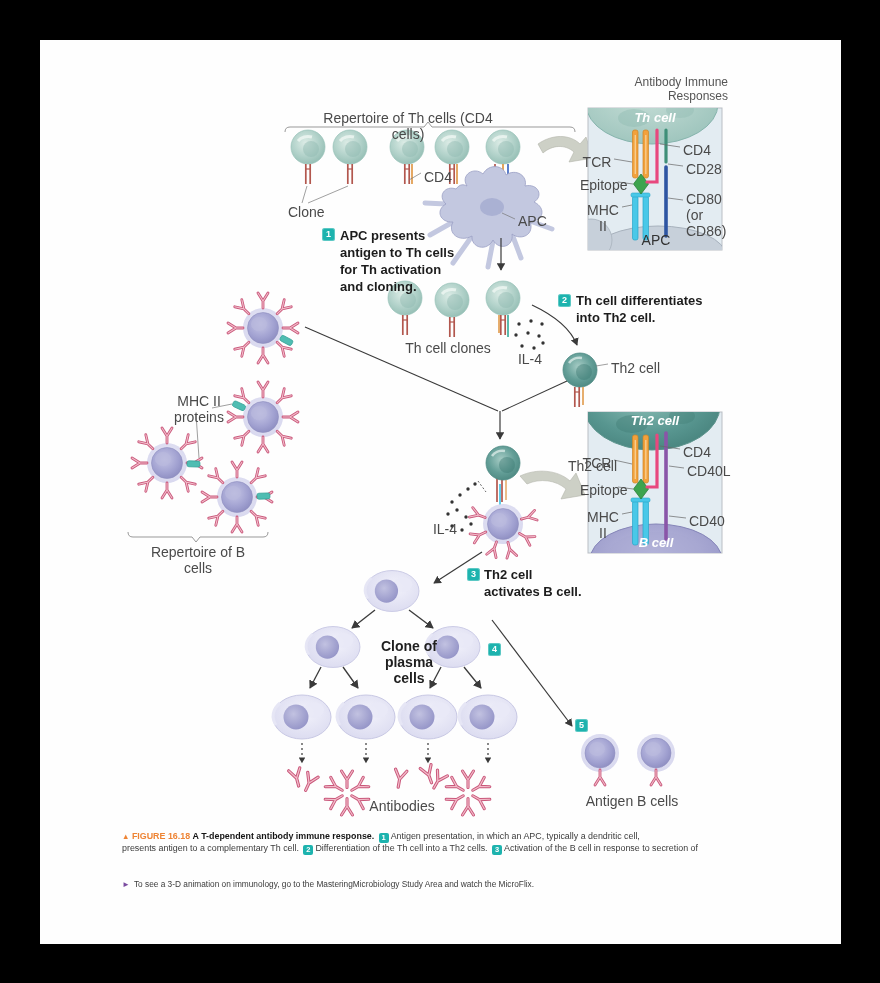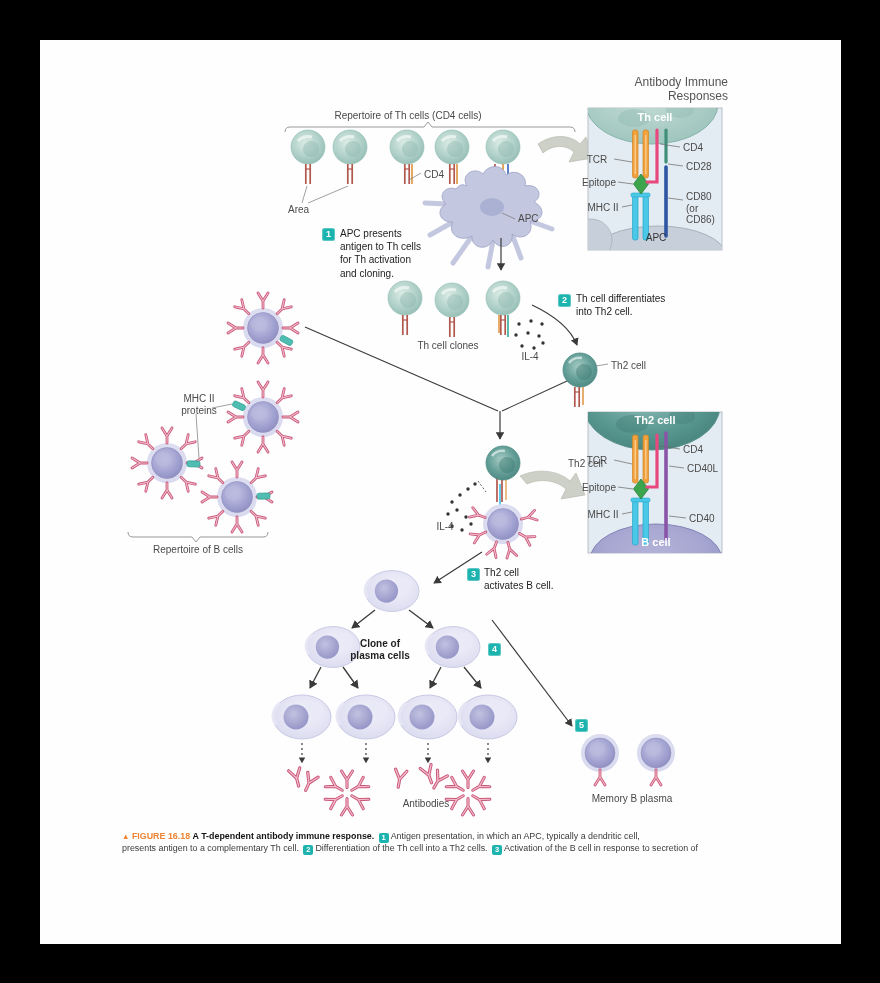--- a/index.html
+++ b/index.html
@@ -1,28 +1,28 @@
 <!DOCTYPE html>
 <html><head>
 <meta charset="utf-8">
 <style>
   html,body{margin:0;padding:0;}
   body{width:880px;height:983px;background:#000;position:relative;overflow:hidden;
        font-family:"Liberation Sans",sans-serif;}
   .page{position:absolute;left:40px;top:40px;width:801px;height:904px;background:#fefefe;}
   .page svg{position:absolute;left:0;top:0;}
-  .lab{position:absolute;font-size:10px;color:#4a4a4a;line-height:1.15;}
+  .lab{position:absolute;font-size:14px;color:#4a4a4a;line-height:1.15;}
   .c{text-align:center;} .r{text-align:center;}
   .pre{white-space:pre-line;}
   .bold{font-weight:bold;color:#1f1f1f;}
-  .step{position:absolute;font-size:10px;font-weight:normal;color:#1c1c1c;line-height:1.32;white-space:pre-line;}
+  .step{position:absolute;font-size:13px;font-weight:bold;color:#1c1c1c;line-height:1.32;white-space:pre-line;}
   .badge{position:absolute;width:13px;height:13px;background:#1db3ae;color:#fff;font-weight:bold;
          font-size:9px;line-height:13px;text-align:center;border-radius:2.5px;
          box-shadow:inset 0 0 0 1px rgba(255,255,255,.28);}
-  .whitet{color:#fff;font-weight:bold;font-size:11px;}
+  .whitet{color:#fff;font-weight:bold;font-size:13px;font-style:italic;}
   .running{position:absolute;left:543px;top:35px;width:145px;font-size:12px;color:#555;text-align:right;}
   .caption{position:absolute;left:82px;top:791px;width:680px;font-size:8.9px;color:#3b3b3b;line-height:1.32;}
   .caption .line{white-space:nowrap;}
   .figmark{color:#ee8434;font-size:7.5px;}
   .figlab{color:#ee8434;font-weight:bold;text-align:center;}
   .captitle{color:#141414;font-weight:bold;}
   .cbadge{display:inline-block;width:10px;height:10px;background:#1db3ae;color:#fff;font-size:7.5px;
           font-weight:bold;line-height:10px;text-align:center;border-radius:2px;margin:0 2px;vertical-align:-1px;}
   .note{position:absolute;left:82px;top:839px;font-size:8.3px;color:#3b3b3b;}
   .notemark{color:#7a4ba0;font-size:8px;margin-right:4px;}
@@ -404,21 +404,21 @@
         <path d="M640,409 L620,406"></path>
           <path d="M644,428 L629,426"></path>
           <path d="M646,478 L629,476"></path>
       </g>
     </g>
   </svg>
 
   <div class="running">Antibody Immune Responses</div>
 
   <div class="lab c" style="left:268px;top:70px;width:200px;">Repertoire of Th cells (CD4 cells)</div>
-  <div class="lab" style="left:248px;top:164px;">Area</div>
+  <div class="lab" style="left:248px;top:164px;">Clone</div>
   <div class="lab" style="left:384px;top:129px;">CD4</div>
   <div class="lab" style="left:478px;top:173px;">APC</div>
 
   <div class="badge" style="left:282px;top:188px;">1</div>
   <div class="step" style="left:300px;top:187px;width:120px;">APC presents
 antigen to Th cells
 for Th activation
 and cloning.</div>
 
   <div class="lab c" style="left:348px;top:300px;width:120px;">Th cell clones</div>
@@ -433,28 +433,28 @@
 proteins</div>
   <div class="lab c" style="left:98px;top:504px;width:120px;">Repertoire of B cells</div>
 
   <div class="lab" style="left:528px;top:418px;">Th2 cell</div>
   <div class="lab c" style="left:390px;top:481px;width:30px;">IL-4</div>
 
   <div class="badge" style="left:427px;top:528px;">3</div>
   <div class="step" style="left:444px;top:526px;width:110px;">Th2 cell
 activates B cell.</div>
 
-  <div class="lab c pre bold" style="left:300px;top:598px;width:80px;">Clone of
+  <div class="lab c pre bold" style="left:329px;top:598px;width:80px;">Clone of
 plasma cells</div>
   <div class="badge" style="left:448px;top:603px;">4</div>
 
-  <div class="lab c" style="left:322px;top:758px;width:80px;margin-left:24px;">Antibodies</div>
+  <div class="lab c" style="left:322px;top:758px;width:80px;">Antibodies</div>
 
   <div class="badge" style="left:535px;top:679px;">5</div>
-  <div class="lab c" style="left:542px;top:753px;width:100px;">Memory B plasma</div>
+  <div class="lab c" style="left:542px;top:753px;width:100px;">Antigen B cells</div>
 
   <div class="lab c whitet" style="left:548px;top:71px;width:134px;">Th cell</div>
   <div class="lab r" style="left:540px;top:114px;width:34px;">TCR</div>
   <div class="lab r" style="left:540px;top:137px;width:38px;">Epitope</div>
   <div class="lab r" style="left:544px;top:162px;width:38px;">MHC II</div>
   <div class="lab" style="left:643px;top:102px;">CD4</div>
   <div class="lab" style="left:646px;top:121px;">CD28</div>
   <div class="lab pre" style="left:646px;top:151px;">CD80
 (or
 CD86)</div>
@@ -467,14 +467,17 @@
   <div class="lab" style="left:643px;top:404px;">CD4</div>
   <div class="lab" style="left:647px;top:423px;">CD40L</div>
   <div class="lab" style="left:649px;top:473px;">CD40</div>
   <div class="lab c whitet" style="left:586px;top:496px;width:60px;text-align:center;">B cell</div>
 
   <div class="caption">
     <div class="line"><span class="figmark">▲</span> <span class="figlab">FIGURE 16.18</span> <span class="captitle">A T-dependent antibody immune response.</span> <span class="cbadge">1</span><span>Antigen presentation, in which an APC, typically a dendritic cell,</span></div>
     <div class="line"><span>presents antigen to a complementary Th cell.</span> <span class="cbadge">2</span><span>Differentiation of the Th cell into a Th2 cells.</span> <span class="cbadge">3</span><span>Activation of the B cell in response to secretion of</span></div>
   </div>
 
+  <div class="note">
+    <span class="notemark">►</span><span>To see a 3-D animation on immunology, go to the MasteringMicrobiology Study Area and watch the MicroFlix.</span>
+  </div>
 
 </div>
 
 </body></html>

